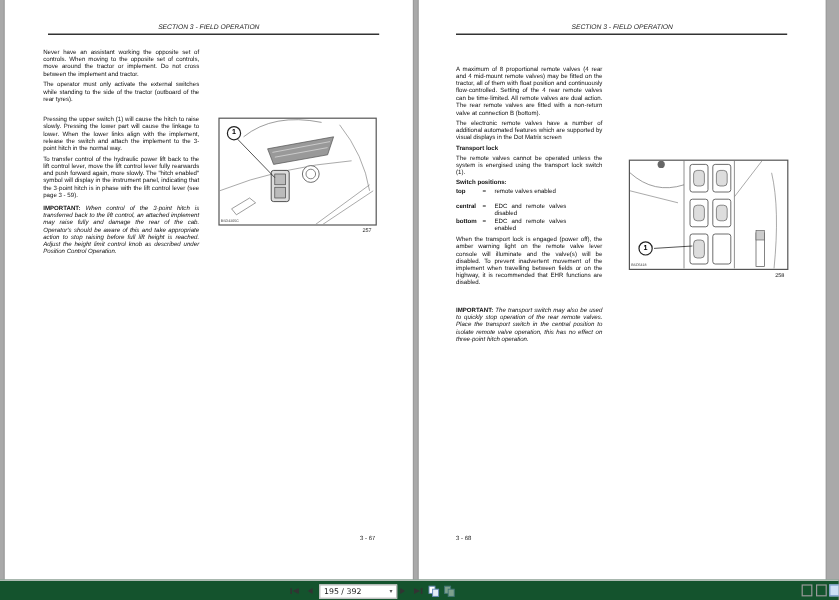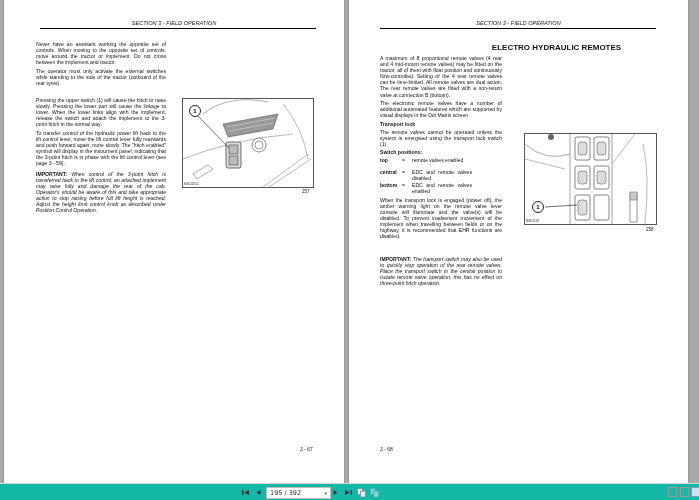--- a/index.html
+++ b/index.html
@@ -16,21 +16,21 @@
   .txt .i { font-style:italic; }
   .heading { position:absolute; font-size:8px; font-weight:bold; color:#111; text-align:center; }
   .fig { position:absolute; border:1px solid #555; background:#fff; overflow:hidden; }
   .fignum { position:absolute; font-size:4.6px; color:#222; }
   .figcode { position:absolute; font-size:3px; color:#333; left:1px; bottom:1px; }
   .pagenum { position:absolute; font-size:5px; color:#222; }
   .callout { position:absolute; width:10px; height:10px; border:1px solid #222; border-radius:50%; font-size:6px; font-weight:bold; text-align:center; line-height:10px; background:#fff; }
   .sw-row { display:flex; font-size:5.1px; line-height:6.1px; }
   .sw-key { width:22px; font-weight:bold; }
   .sw-eq { width:10px; }
-  .toolbar { position:absolute; left:0; top:483px; width:699px; height:17px; background:#14b8a6; border-top:1px solid #d6d6d6; }
+  .toolbar { position:absolute; left:0; top:483px; width:699px; height:17px; background:#14532d; border-top:1px solid #d6d6d6; }
   .tb-btn { position:absolute; top:3px; height:11px; width:11px; font-size:8px; color:#333; text-align:center; line-height:11px; cursor:pointer; }
   .page-input { position:absolute; left:266px; top:3px; width:60px; height:10px; background:#fff; border:1px solid #bcbcbc; font-family:"DejaVu Sans", sans-serif; font-size:6.5px; line-height:10px; padding-left:3px; color:#222; }
   .page-input .dd { position:absolute; right:3px; top:0; font-size:5px; color:#555; }
   .view-btn { position:absolute; top:3px; width:9px; height:10px; border:1px solid #999; box-sizing:border-box; }
   .view-btn.active { background:#cfe0f5; border-color:#7a9cc9; }
 </style>
 </head>
 <body>
 
 <div class="viewer">
@@ -71,21 +71,20 @@
     </div>
     <div class="fignum" style="left:298px;top:189px;">257</div>
 
     <div class="pagenum" style="left:296px;top:446px;">3 - 67</div>
   </div>
 
   <div class="page right">
     <div class="header-text" style="left:0;width:339px;">SECTION 3 - FIELD OPERATION</div>
     <div class="header-rule" style="left:31px;width:276px;"></div>
 
-    <div class="heading" style="left:85px;top:43px;width:245px;">ELECTRO HYDRAULIC REMOTES</div>
 
     <div class="txt" style="left:31px;top:55px;width:122px;">
       <p>A maximum of 8 proportional remote valves (4 rear and 4 mid-mount remote valves) may be fitted on the tractor, all of them with float position and continuously flow-controlled. Setting of the 4 rear remote valves can be time-limited. All remote valves are dual action. The rear remote valves are fitted with a non-return valve at connection B (bottom).</p>
       <p>The electronic remote valves have a number of additional automated features which are supported by visual displays in the Dot Matrix screen</p>
       <p class="b" style="margin-bottom:1.5px;">Transport lock</p>
       <p>The remote valves cannot be operated unless the system is energised using the transport lock switch (1).</p>
       <p class="b" style="margin-bottom:2px;">Switch positions:</p>
       <div class="sw-row" style="margin-bottom:5px;">
         <span class="sw-key">top</span>
         <span class="sw-eq">=</span>

